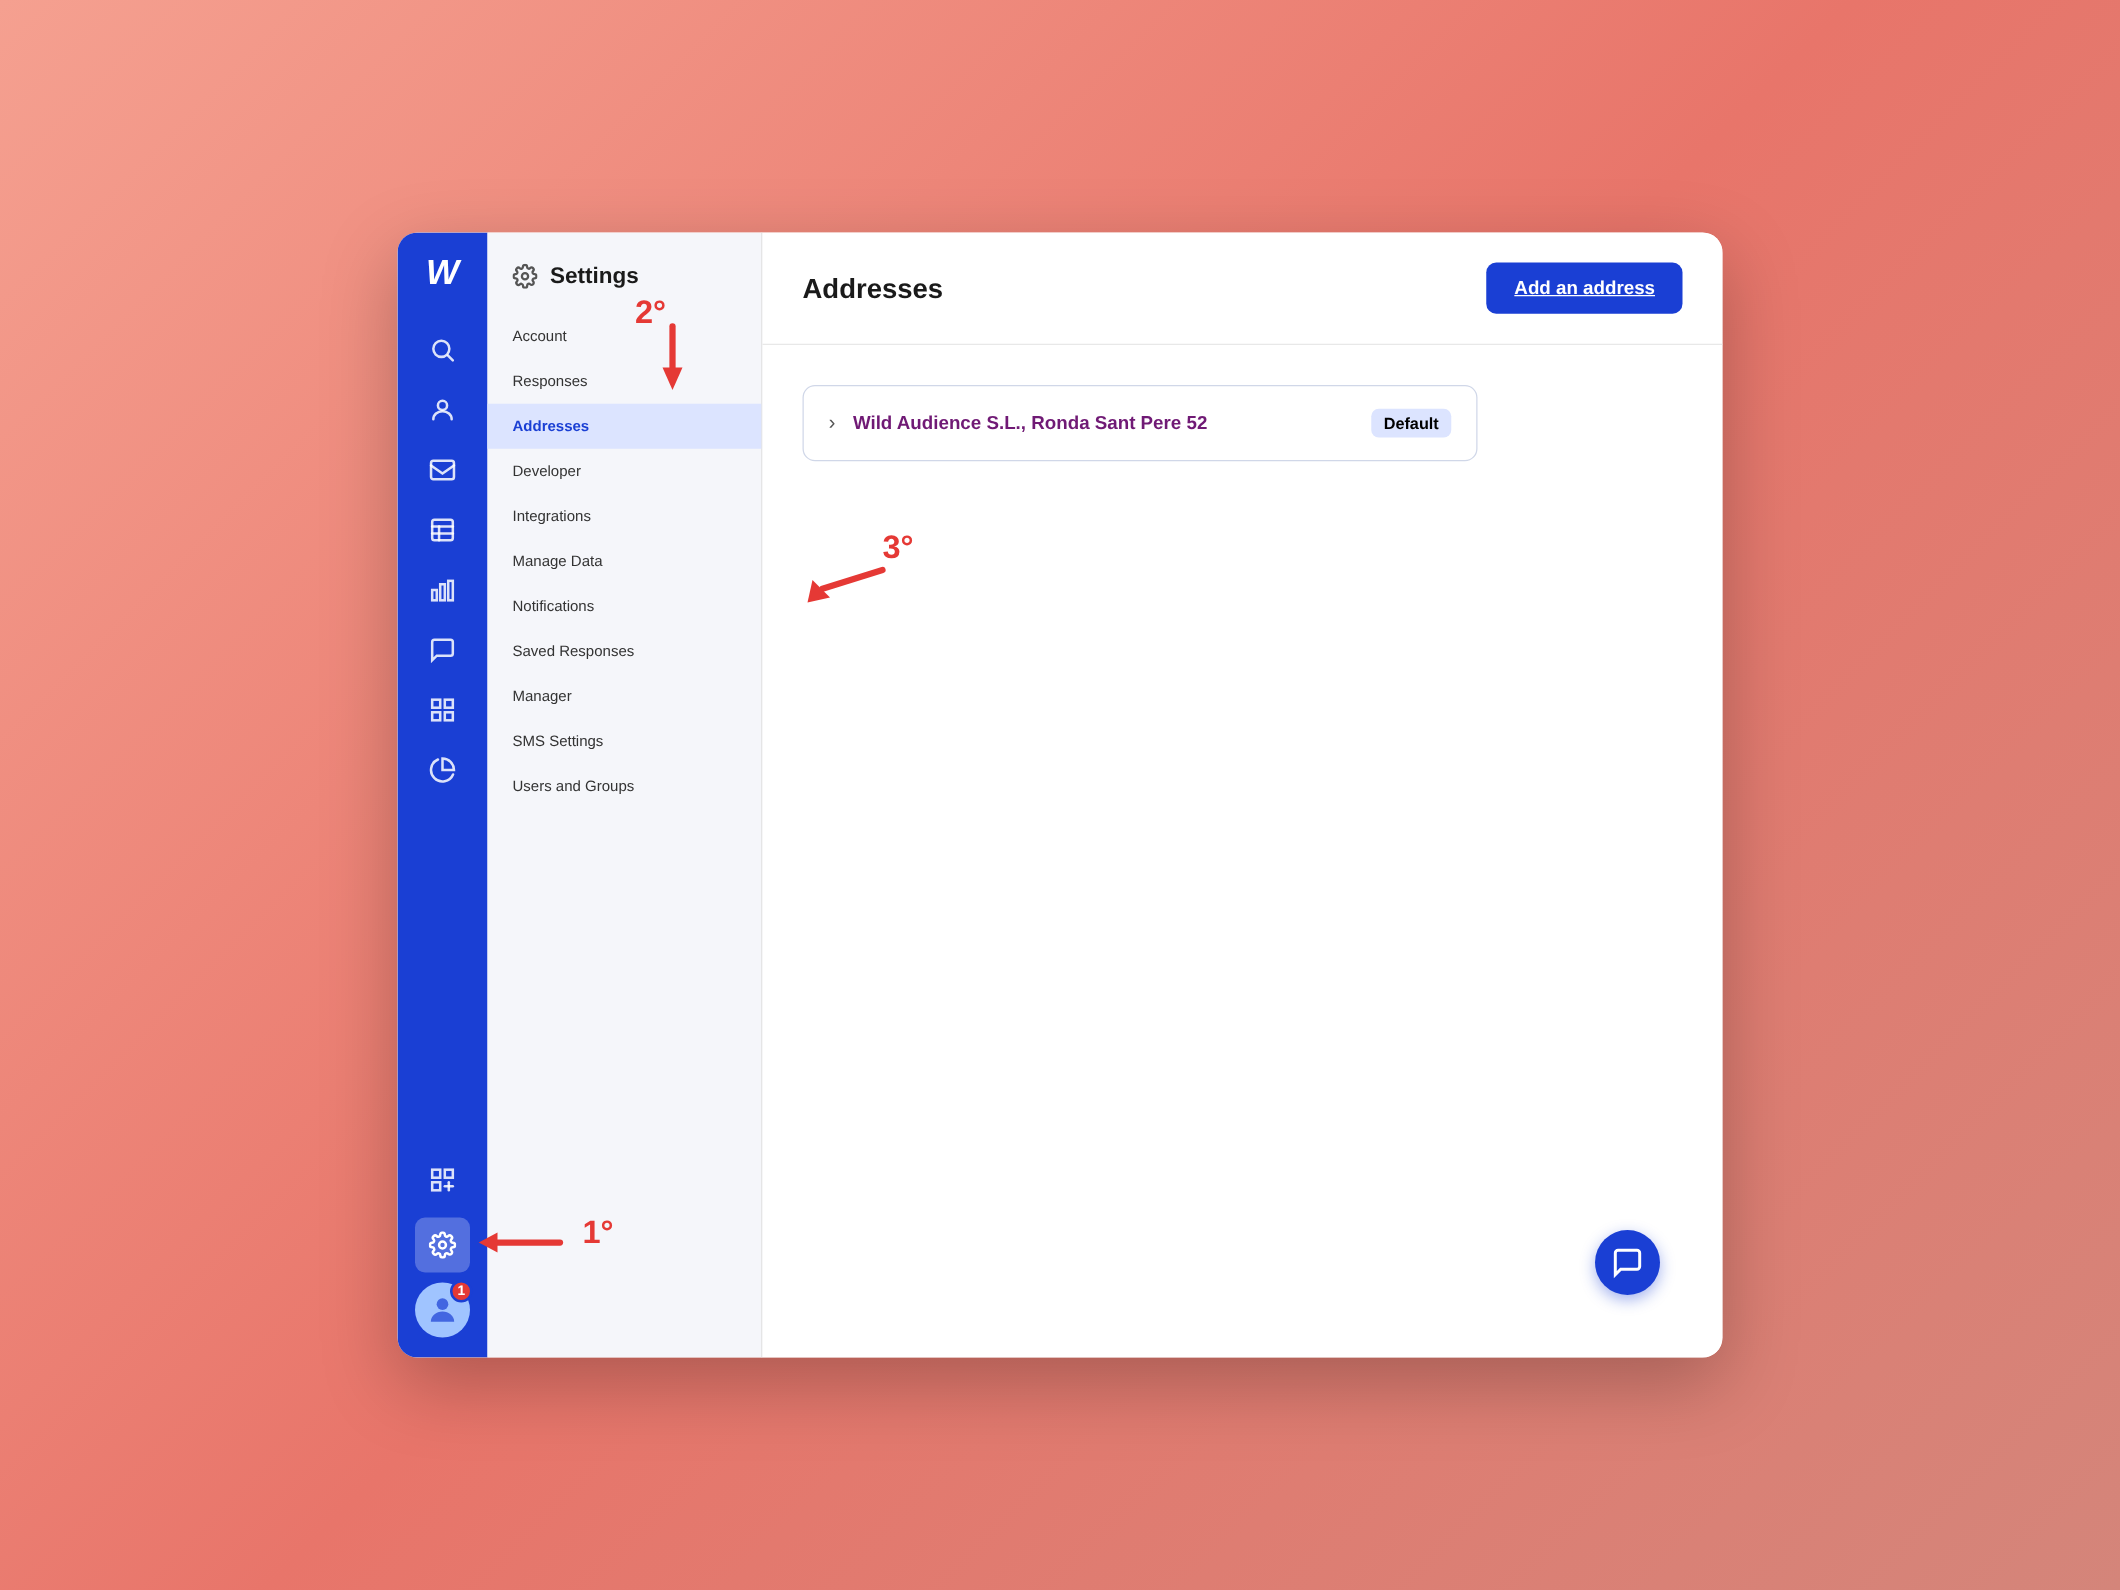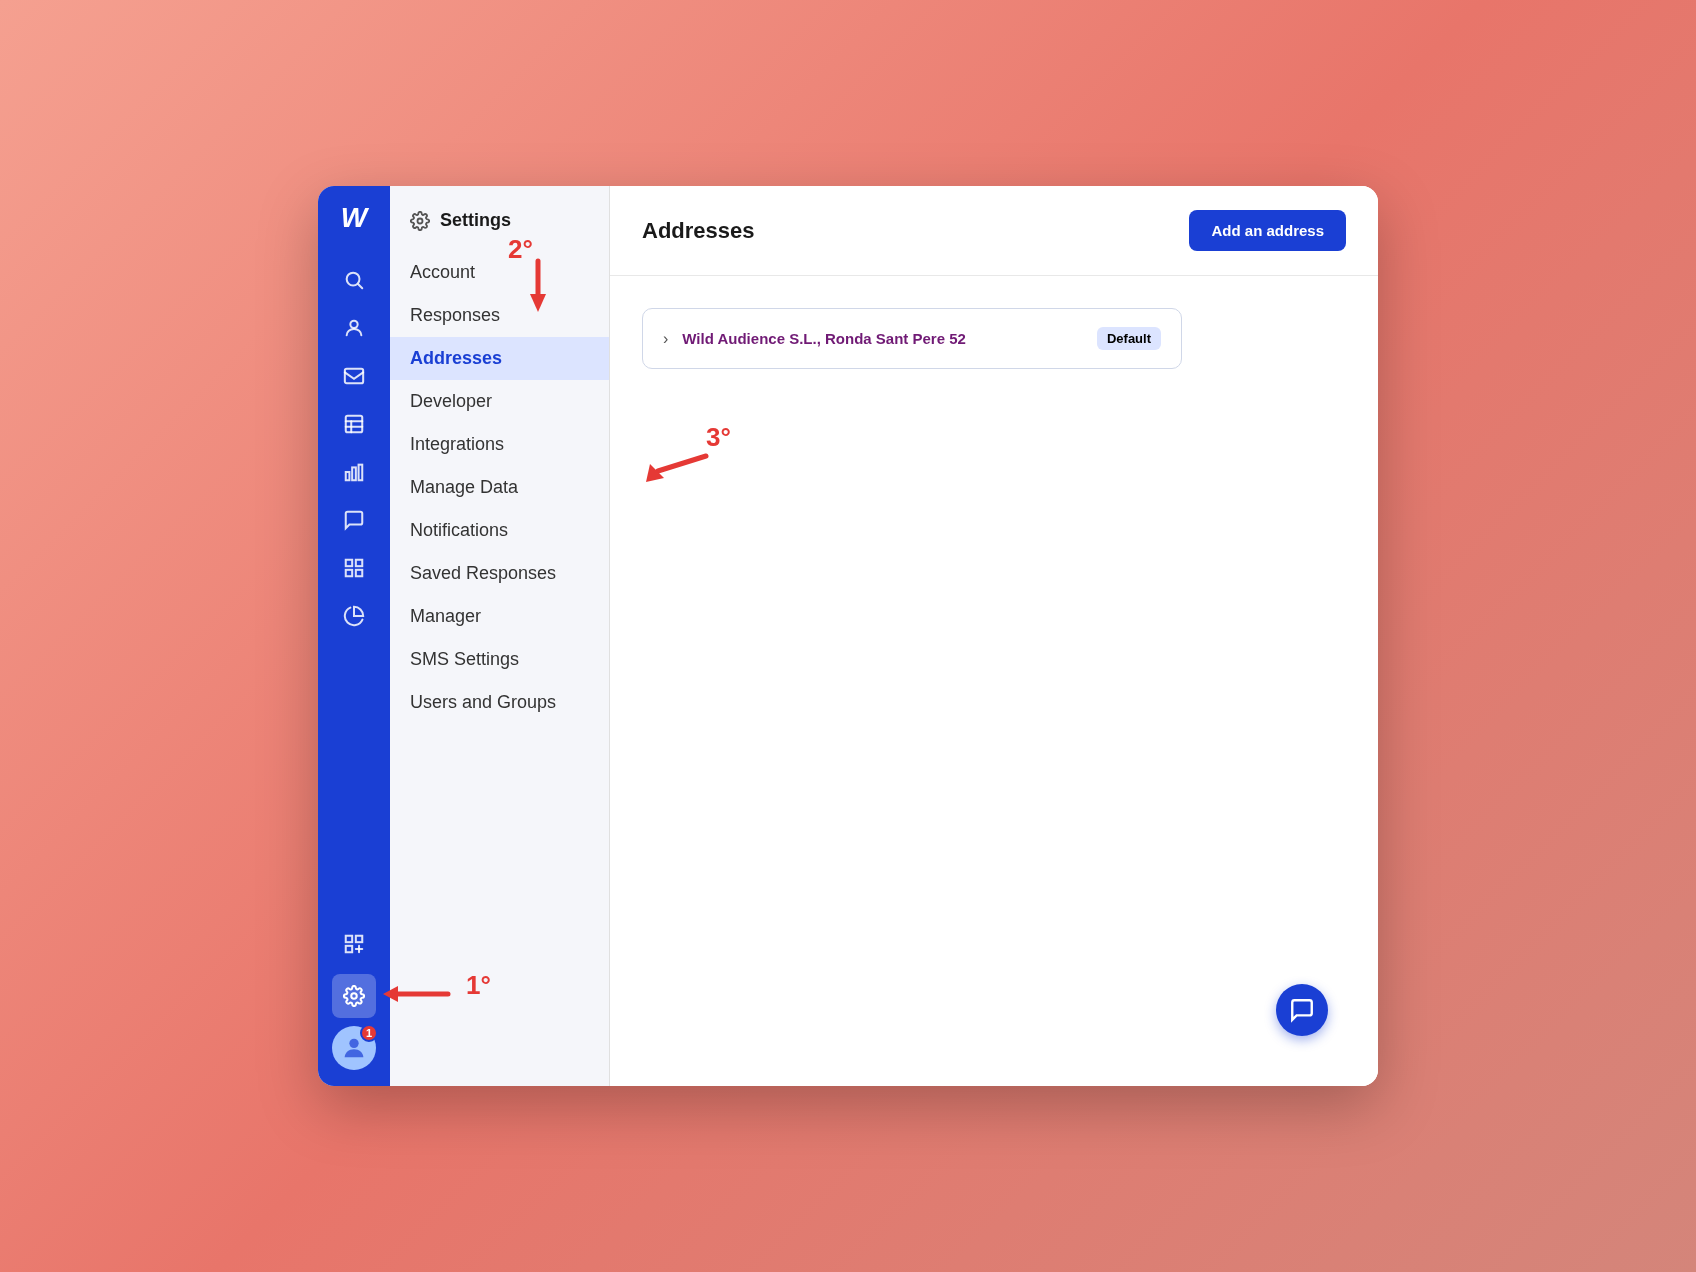--- a/index.html
+++ b/index.html
@@ -119,21 +119,21 @@
       padding: 0 20px 20px 20px;
       font-size: 18px;
       font-weight: 700;
       color: #1a1a1a;
     }
     .settings-menu {
       list-style: none;
     }
     .settings-menu-item {
       padding: 11px 20px;
-      font-size: 18px;
+      font-size: 12px;
       color: #333;
       cursor: pointer;
       border-radius: 0;
     }
     .settings-menu-item.active {
       background: #dce4ff;
       color: #1a3fd4;
       font-weight: 600;
     }
     
@@ -157,20 +157,21 @@
     }
     .add-address-btn {
       background: #1a3fd4;
       color: #fff;
       border: none;
       border-radius: 8px;
       padding: 12px 22px;
       font-size: 15px;
       font-weight: 600;
       cursor: pointer;
+      text-decoration: underline;
     }
     .main-body {
       flex: 1;
       padding: 32px;
       overflow-y: auto;
     }
     .address-card {
       border: 1.5px solid #d0d7e8;
       border-radius: 10px;
       padding: 18px 20px;

